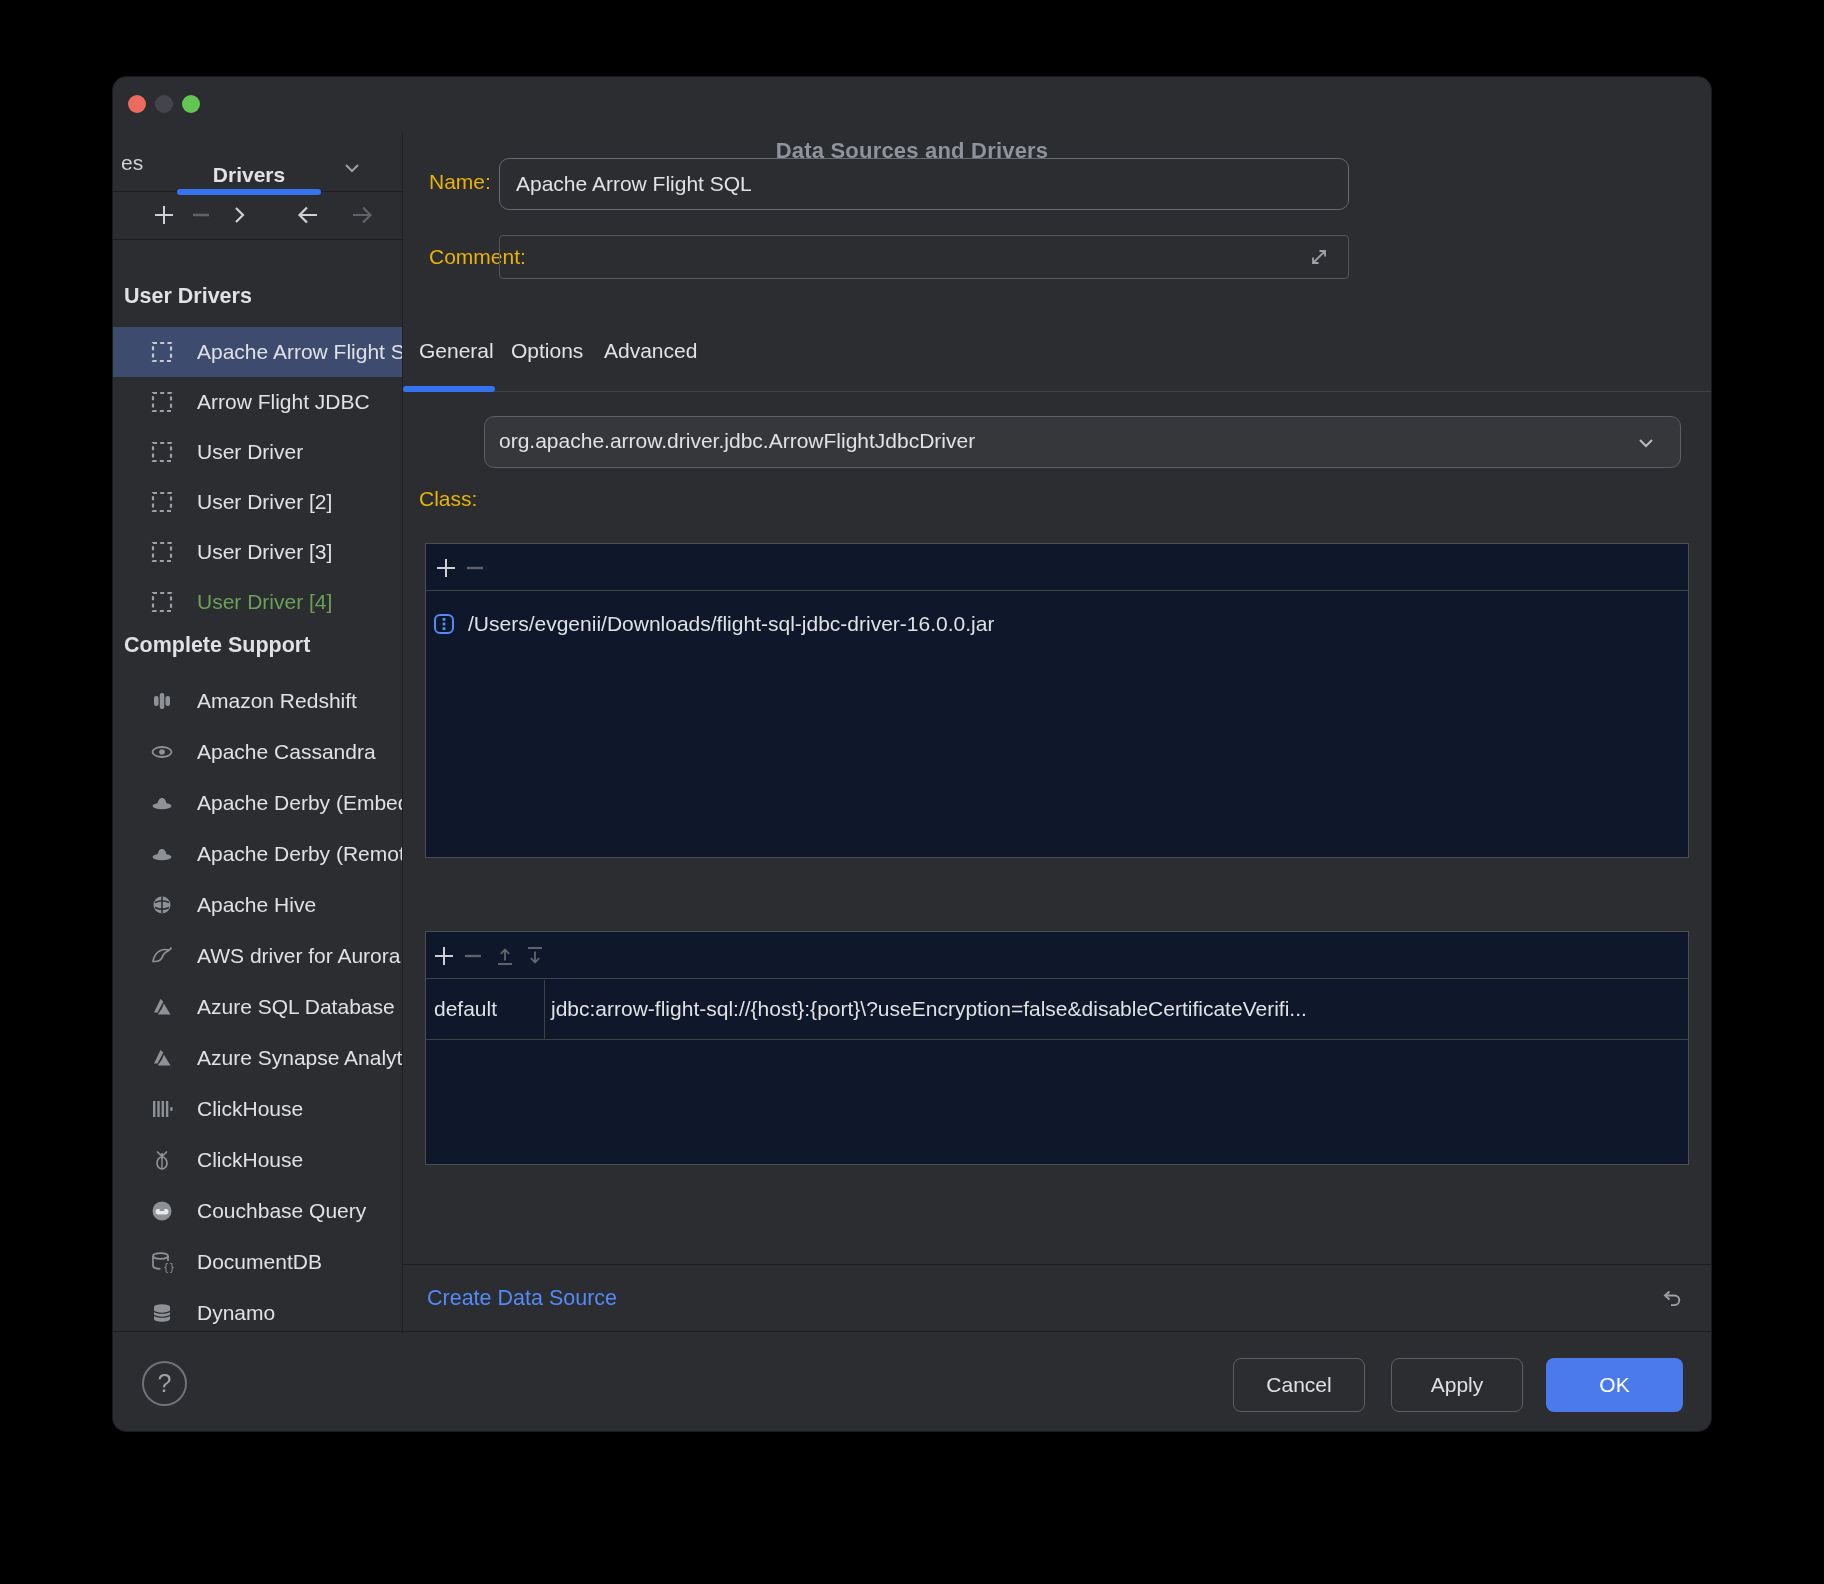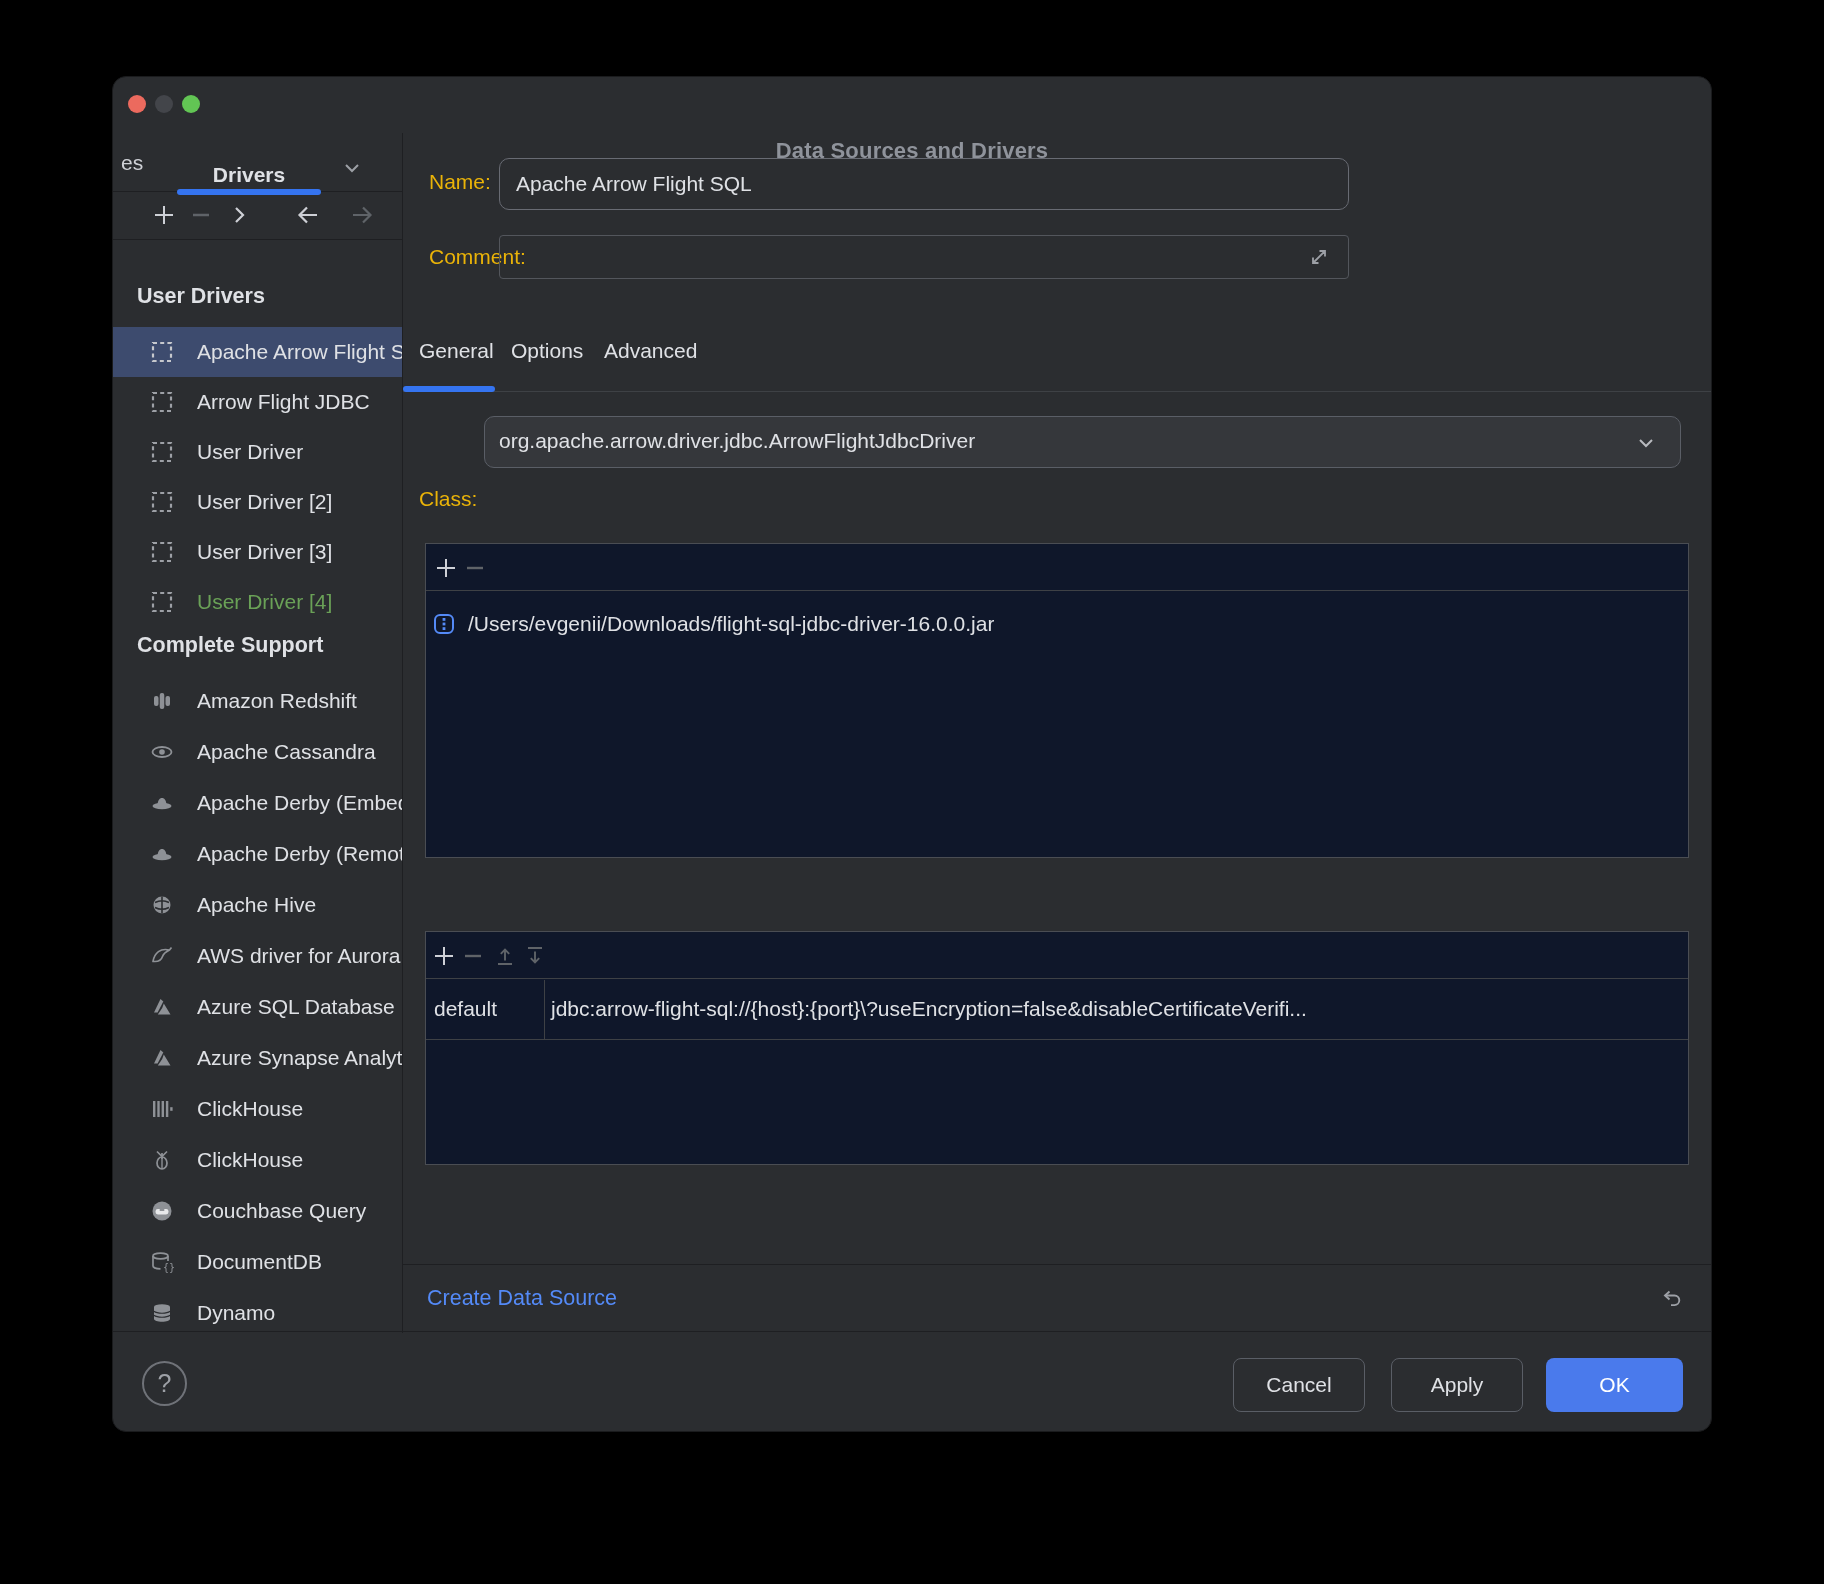--- a/index.html
+++ b/index.html
@@ -29,21 +29,21 @@
   .tab-drivers { position:absolute; left:64px; top:0; width:144px; height:59px; text-align:center; }
   .tab-drivers .lbl { display:block; margin-top:30px; font-size:21px; font-weight:bold; color:#DFE1E5; }
   .tab-underline { position:absolute; left:0; bottom:-3px; width:100%; height:6px; border-radius:3px;
     background:var(--accent,#3574F0); }
   .tab-chevron { position:absolute; left:228px; top:24px; }
 
   .side-toolbar { position:absolute; left:0; top:59px; width:100%; height:48px; border-bottom:1px solid #1E1F22; }
   .ticon { position:absolute; top:10px; width:26px; height:26px; }
 
   .list { position:absolute; left:0; top:107px; width:100%; bottom:0; overflow:hidden; }
-  .list-header { height:44px; line-height:44px; padding-left:24px; font-size:21.5px; font-weight:bold; color:#DFE1E5;
+  .list-header { height:44px; line-height:44px; padding-left:11px; font-size:21.5px; font-weight:bold; color:#DFE1E5;
     white-space:nowrap; overflow:hidden; }
   .list-header.first { margin-top:34px; }
   .list-header.cs { height:36px; line-height:36px; }
   .rows-user { margin-top:9px; }
   .rows-cs { margin-top:12px; }
   .row { height:50px; display:flex; align-items:center; padding-left:37px; white-space:nowrap; overflow:hidden; cursor:default; }
   .rows-cs .row { height:51px; }
   .row .ico { width:24px; height:24px; flex:0 0 24px; margin-right:23px; display:flex; align-items:center; justify-content:center; }
   .row .rlabel { font-size:21px; color:#DFE1E5; }
   .row.selected { background:var(--selection,#3D4B6E); }

